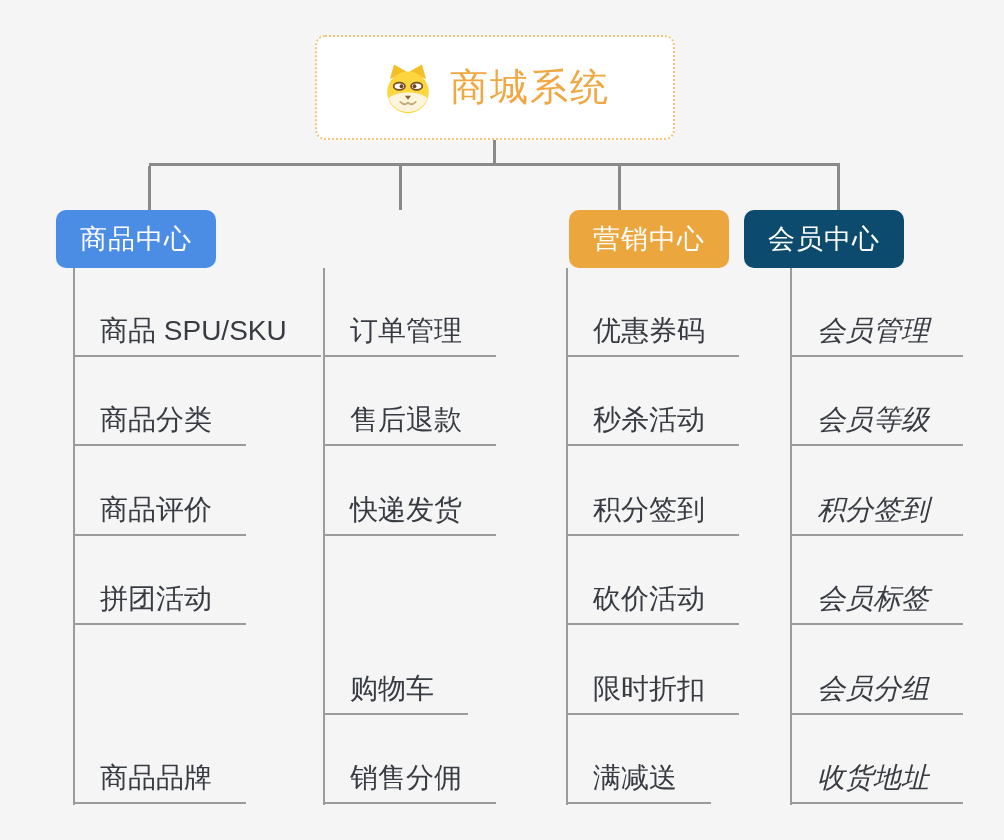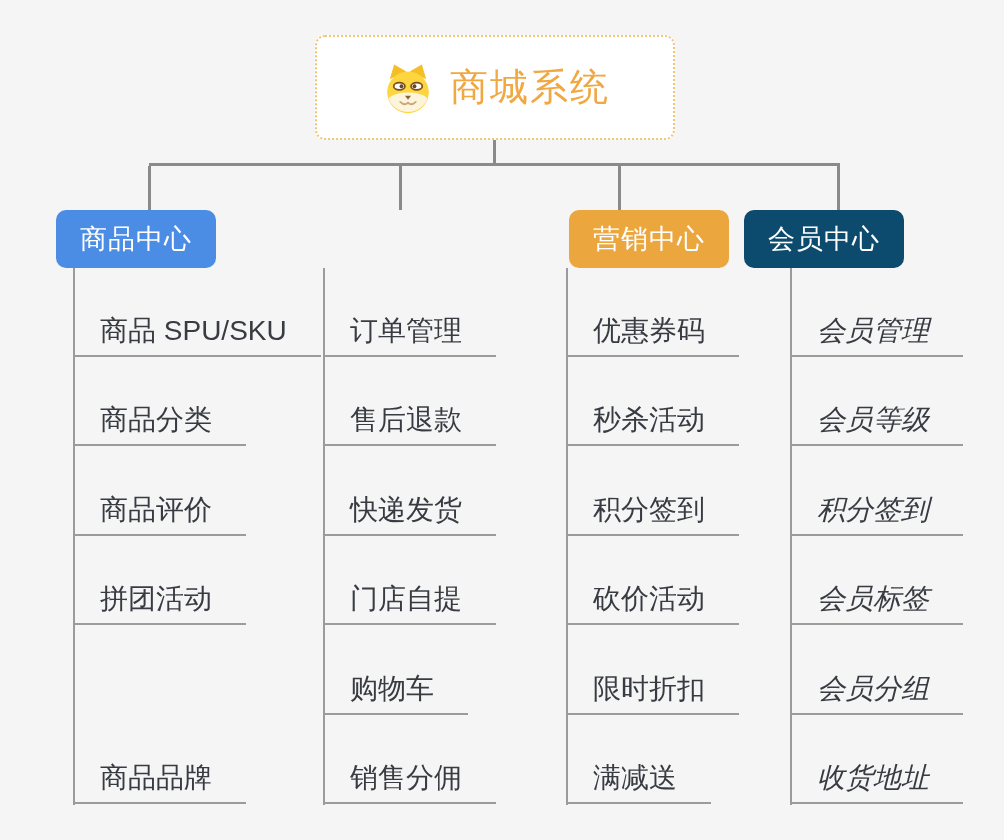--- a/index.html
+++ b/index.html
@@ -107,21 +107,20 @@
     <div class="leaf r2">商品评价</div>
     <div class="leaf r3">拼团活动</div>
     <div class="leaf r5">商品品牌</div>
   </div>
 
   <div class="col col-1">
     <div class="trunk"></div>
     <div class="leaf r0">订单管理</div>
     <div class="leaf r1">售后退款</div>
     <div class="leaf r2">快递发货</div>
-    <div class="leaf r3">门店自提</div>
     <div class="leaf r4">购物车</div>
     <div class="leaf r5">销售分佣</div>
   </div>
 
   <div class="col col-2">
     <div class="trunk"></div>
     <div class="leaf r0">优惠券码</div>
     <div class="leaf r1">秒杀活动</div>
     <div class="leaf r2">积分签到</div>
     <div class="leaf r3">砍价活动</div>

